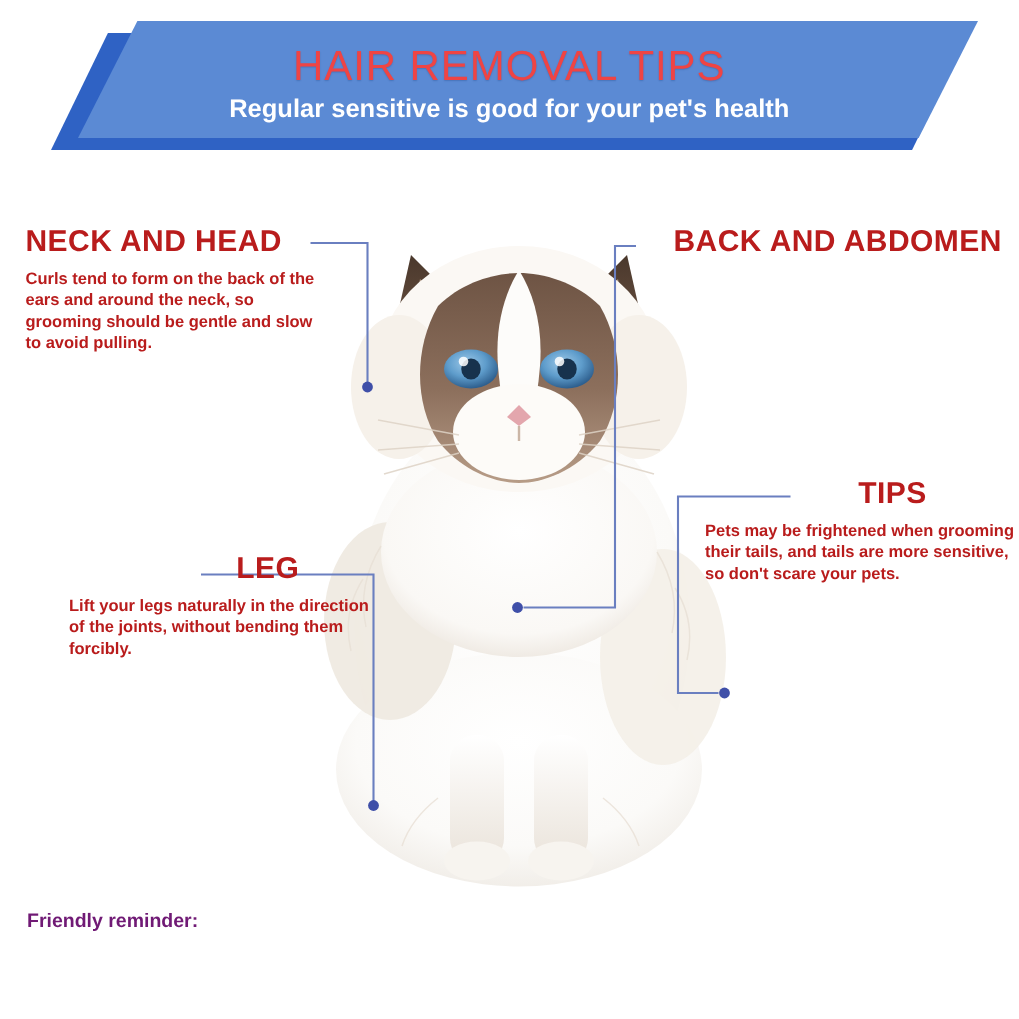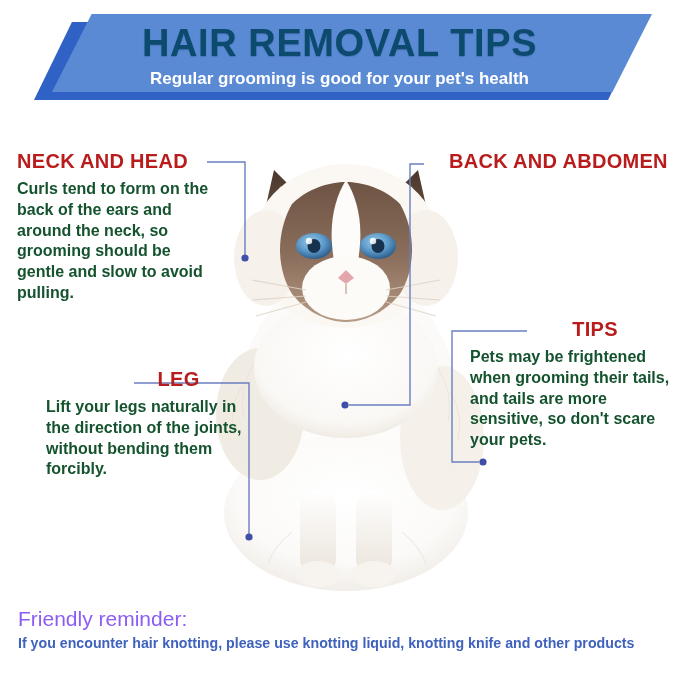--- a/index.html
+++ b/index.html
@@ -37,23 +37,23 @@
   }
   .banner-text {
     position: absolute;
     left: 0; top: 0; width: 679px; height: 96px;
     display: flex; flex-direction: column;
     align-items: center; justify-content: center;
     gap: 2px;
     pointer-events: none;
   }
   .banner-title {
-    color: #0c4a6e;
-    font-size: 38px;
-    font-weight: bold;
+    color: #ef4444;
+    font-size: 28px;
+    font-weight: normal;
     letter-spacing: 0.6px;
     line-height: 1.05;
     text-shadow: 0 1px 1px rgba(20,50,110,0.25);
   }
   .banner-sub {
     color: #ffffff;
     font-size: 17px;
     font-weight: bold;
     line-height: 1.15;
     margin-top: 3px;
@@ -71,23 +71,23 @@
   .ann h3 {
     font-size: 20px;
     font-weight: bold;
     color: #b91c1c;
     letter-spacing: 0.3px;
     line-height: 1.1;
     margin-bottom: 7px;
     white-space: nowrap;
   }
   .ann p {
-    font-size: 16px;
-    font-weight: bold;
-    color: #14532d;
+    font-size: 11px;
+    font-weight: bold;
+    color: #b91c1c;
     line-height: 1.30;
   }
 
   #ann-neck   { left: 17px;  top: 150px; width: 200px; }
   #ann-back   { left: 449px; top: 150px; width: 250px; }
   #ann-tail   { left: 470px; top: 318px; width: 210px; }
   #ann-leg    { left: 5px;  top: 368px; width: 210px; margin-left: 41px; }
   #ann-tail h3, #ann-leg h3 { text-align: center; }
   #ann-tail h3 { margin-left: 40px; }
   #ann-leg  h3 { margin-left: 55px; }
@@ -100,44 +100,44 @@
     pointer-events: none;
   }
 
   
   .footer {
     position: absolute;
     left: 18px; top: 605px;
     width: 648px;
   }
   .footer-title {
-    font-size: 21px;
-    font-weight: normal;
-    color: #8b5cf6;
+    font-size: 13px;
+    font-weight: bold;
+    color: #701a75;
     line-height: 1.35;
     margin-bottom: 1px;
   }
   .footer-body {
     font-size: 14.2px;
     font-weight: bold;
     color: #3f62bd;
     line-height: 1.36;
   }
 </style>
 </head>
 <body>
 
 <div id="page">
 
   <div class="banner-wrap">
     <div class="banner-shadow"></div>
     <div class="banner-main"></div>
     <div class="banner-text">
       <div class="banner-title">HAIR REMOVAL TIPS</div>
-      <div class="banner-sub">Regular grooming is good for your pet's health</div>
+      <div class="banner-sub">Regular sensitive is good for your pet's health</div>
     </div>
   </div>
 
   <div class="cat-stage">
     <svg width="300" height="480" viewBox="0 0 300 480">
       <defs>
         <radialGradient id="bodyG" cx="50%" cy="38%" r="72%">
           <stop offset="0%" stop-color="#ffffff"></stop>
           <stop offset="62%" stop-color="#fbfaf8"></stop>
           <stop offset="100%" stop-color="#ece7e0"></stop>
@@ -266,16 +266,15 @@
     <p>Pets may be frightened when grooming their tails, and tails are more sensitive, so don't scare your pets.</p>
   </div>
 
   <div class="ann" id="ann-leg">
     <h3>LEG</h3>
     <p>Lift your legs naturally in the direction of the joints, without bending them forcibly.</p>
   </div>
 
   <div class="footer">
     <div class="footer-title">Friendly reminder:</div>
-    <div class="footer-body">If you encounter hair knotting, please use knotting liquid, knotting knife and other products</div>
   </div>
 
 </div>
 
 </body></html>

